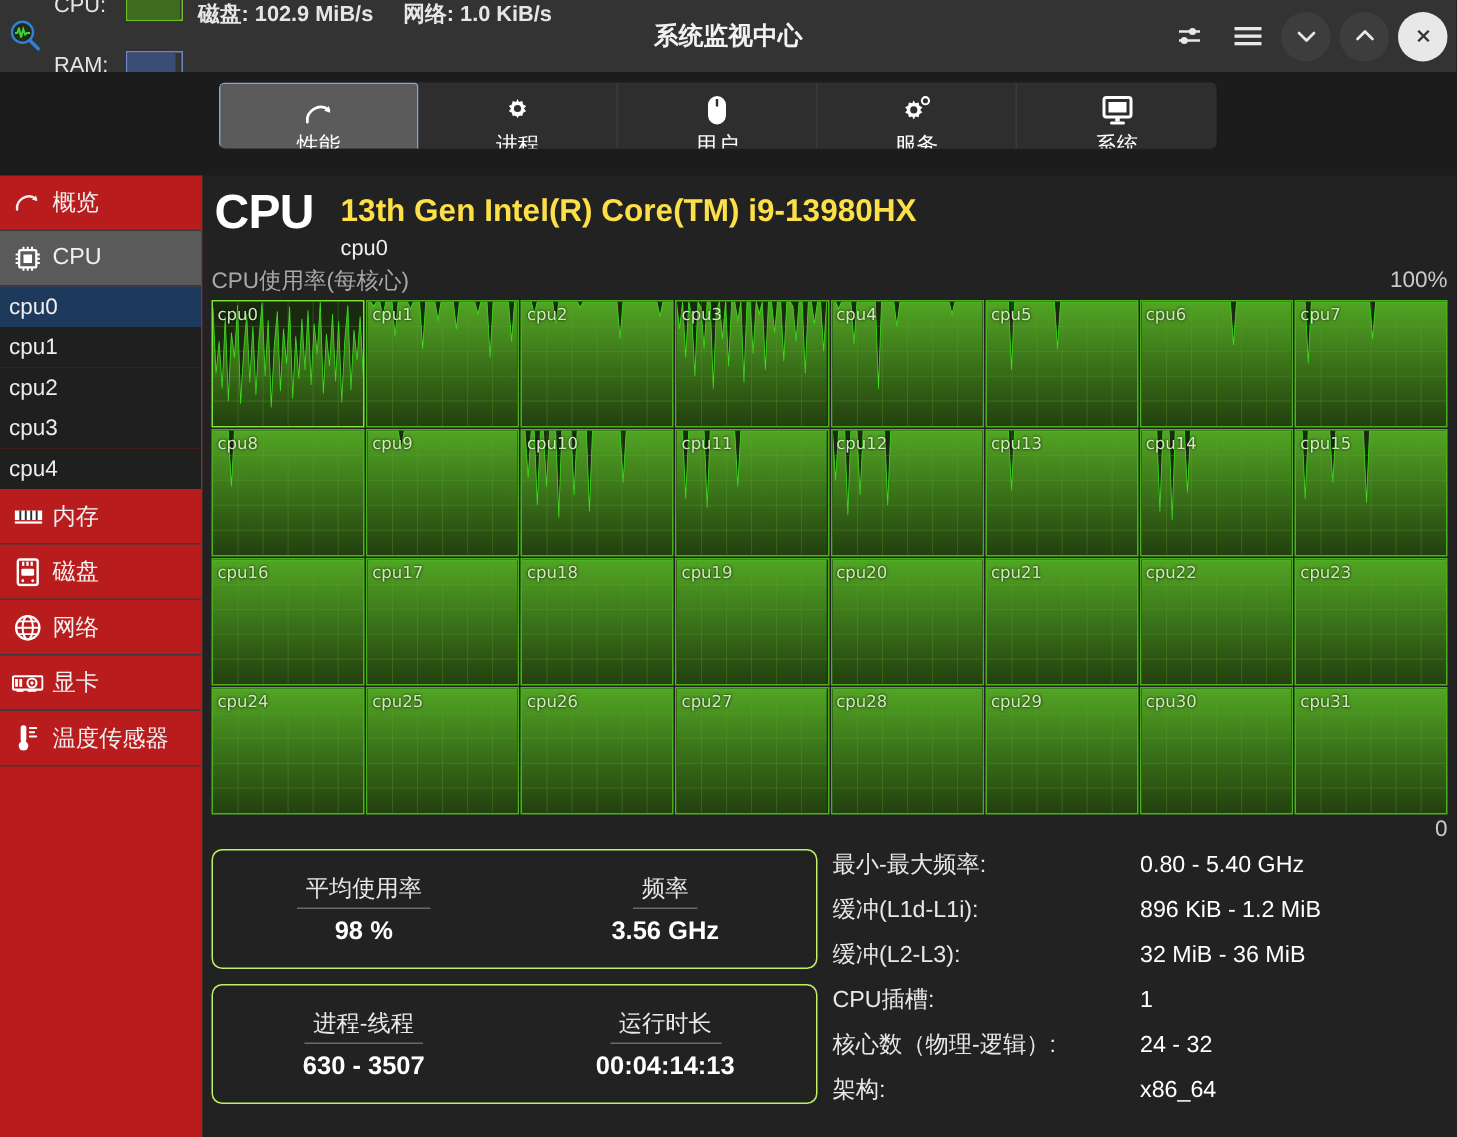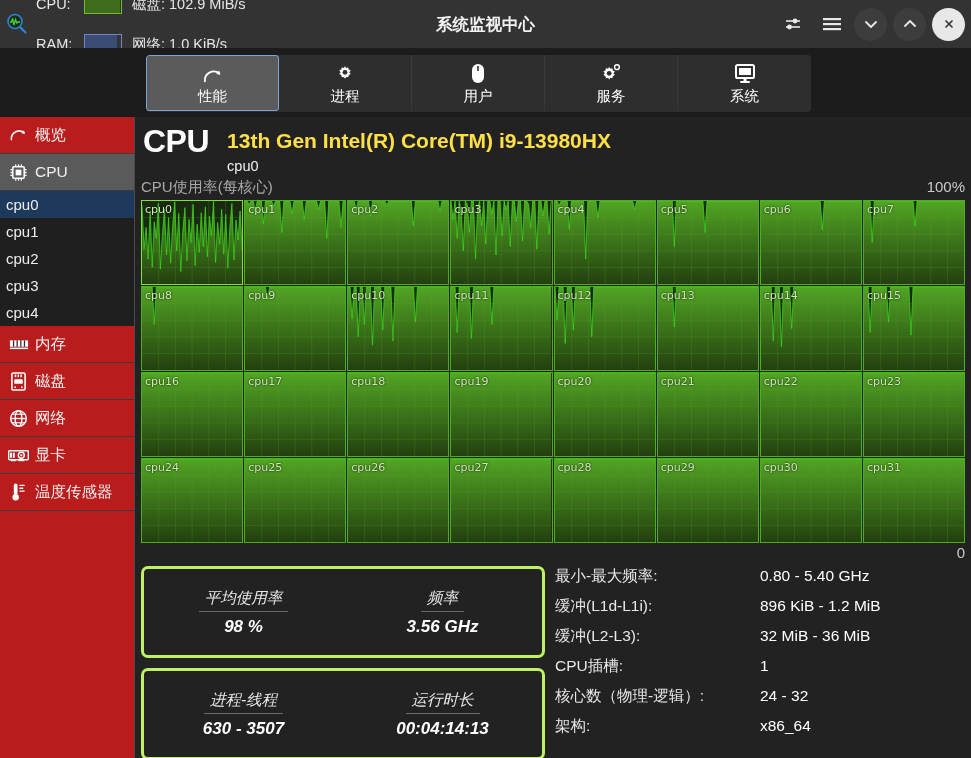--- a/index.html
+++ b/index.html
@@ -17,22 +17,22 @@
     background: #333333; display: flex; align-items: center;
   }
   .app-icon { width: 34px; height: 48px; display:flex; align-items:center; justify-content:center; }
   .mini-stats { display: flex; flex-direction: column; justify-content: center;
                 height: 48px; gap: 20px; padding-left: 2px; }
   .mini-row { display: flex; align-items: center; height: 20px; }
   .mini-label { color: #e6e6e6; font-size: 14.5px; width: 48px; }
   .mini-bar { width: 38px; height: 20px; border: 1px solid; position: relative; }
   .mini-bar i { position:absolute; top:0; left:0; bottom:0; display:block; }
 
-  .net-stats { display:flex; flex-direction: column; justify-content:center;
-               height:48px; gap:20px; margin-left: 10px; }
+  .net-stats { display:flex; flex-direction: row; justify-content:center;
+               height:48px; gap:20px; margin-left: 10px; font-weight: bold; }
   .net-row { color: #e6e6e6; font-size: 14.5px; height: 20px; line-height: 20px; white-space: nowrap;}
 
   .win-title {
     position: absolute; left: 0; right: 0; top: 0; height: 31px;
     line-height: 48px; text-align: center; color: #f2f2f2;
     font-size: 16.5px; font-weight: bold; pointer-events: none;
   }
   .win-ctl { position: absolute; right: 6px; top: 0; height: 48px;
              display: flex; align-items: center; gap: 6px; }
   .wbtn { width: 33px; height: 33px; border-radius: 50%;
@@ -41,21 +41,21 @@
   .wbtn.round { background: #3d3d3d; }
   .wbtn.close { background: #e8e8e8; color:#333; }
 
   
   .tabbar-wrap {
     position: absolute; top: 48px; left: 0; width: 971px; height: 69px;
     background: #1c1c1c;
   }
   .tabbar {
     position: absolute; left: 146px; top: 7px;
-    height: 57px; display: flex; background: #2e2e2e;
+    height: 44px; display: flex; background: #2e2e2e;
     border-radius: 4px; overflow: hidden;
   }
   .tab {
     width: 133px; height: 56px; display: flex; flex-direction: column;
     align-items: center; justify-content: center; gap: 2px;
     color: #ffffff; font-size: 14.5px; border-right: 1px solid #3a3a3a;
     background: #2e2e2e;
   }
   .tab:last-child { border-right: none; }
   .tab.active { background: #5b5b5b; border: 1px solid #7ba6d4; border-radius: 3px; }
@@ -107,22 +107,22 @@
     position: absolute; left: 3px; top: 2px; color: #cfeab9;
     font-size: 11px; z-index: 4; text-shadow: 0 0 2px #000;
     font-family: "DejaVu Sans", sans-serif;
   }
   .core-cell svg { position: absolute; inset: 0; width: 100%; height: 100%; display:block;}
 
   
   .bottom { position: absolute; left: 0; top: 441px; width: 836px; height: 200px; display: flex; }
   .bl { width: 410px; padding: 8px 0 0 6px; }
   .card {
-    border: 3px solid #bef264; border-radius: 7px; height: 92px;
-    display: flex; margin-bottom: 10px; background: #222222; font-style: italic;
+    border: 1px solid #bef264; border-radius: 7px; height: 80px;
+    display: flex; margin-bottom: 10px; background: #222222;
   }
   .card .half { flex: 1; display: flex; flex-direction: column; align-items: center;
                 justify-content: center; gap: 2px; }
   .card .ttl { color: #e8e8e8; font-size: 15.5px; border-bottom: 1px solid #6a6a6a;
                padding: 0 6px 2px 6px; }
   .card .val { color: #ffffff; font-size: 17px; font-weight: bold; margin-top: 3px; }
 
   .br { flex: 1; padding: 8px 0 0 10px; }
   .ir { display: flex; align-items: baseline; height: 30px; }
   .ir .k { color: #e8e8e8; font-size: 15.5px; width: 205px; }

